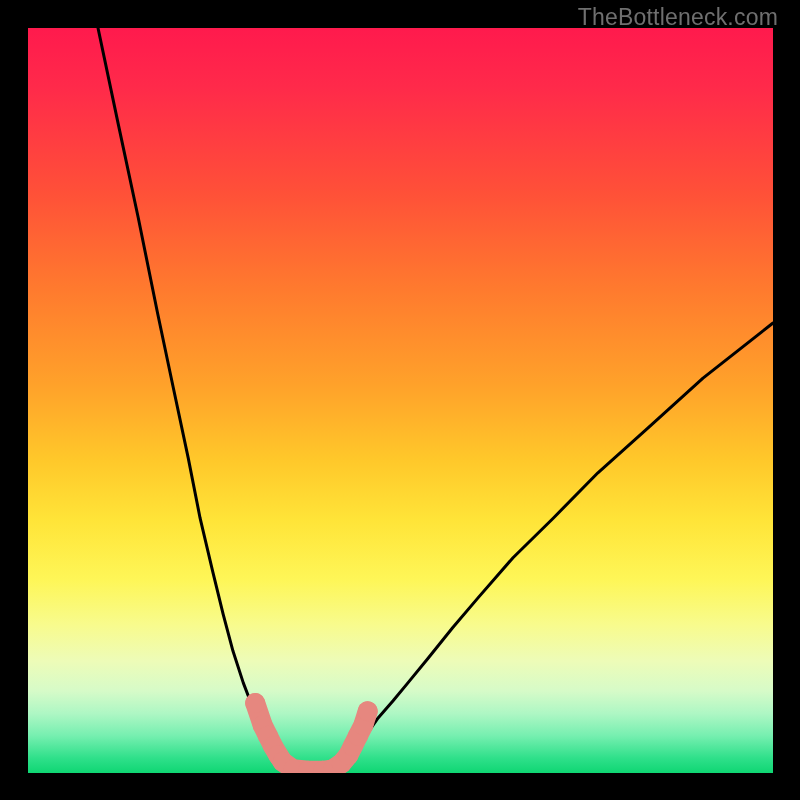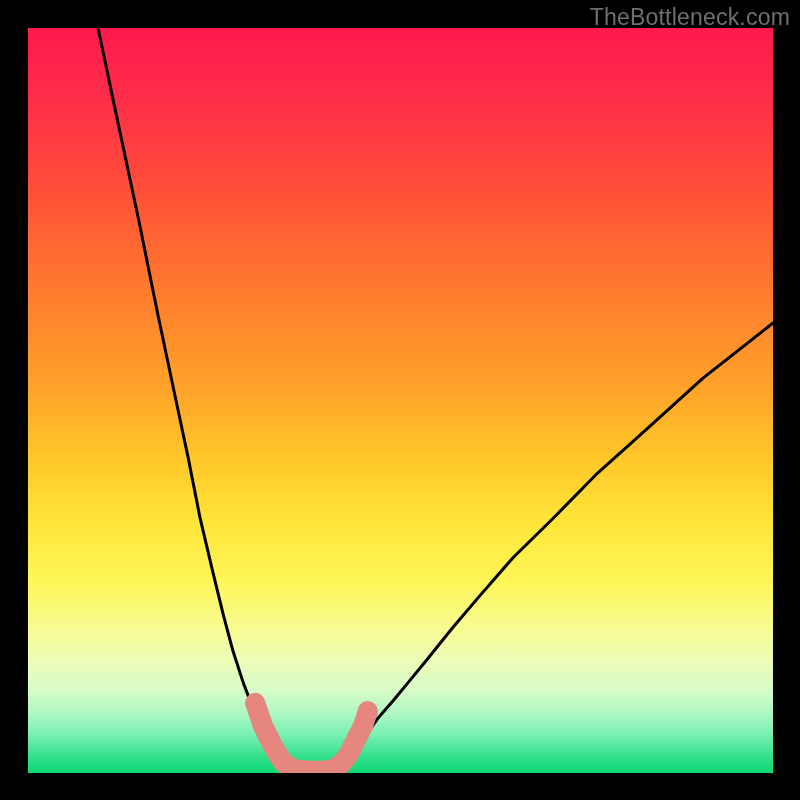--- a/index.html
+++ b/index.html
@@ -44,21 +44,21 @@
       #d6fbc8 89%,
       #aef7c4 92%,
       #76efb0 95%,
       #2fe08a 98%,
       #0fd673 100%
     );
   }
   .watermark {
     position: absolute;
     top: 4px;
-    right: 10px;
+    right: 22px;
     color: #6f6f6f;
     font-size: 23px;
     letter-spacing: 0.2px;
     font-weight: 400;
     user-select: none;
   }
   svg.curves {
     position: absolute;
     inset: 0;
   }

